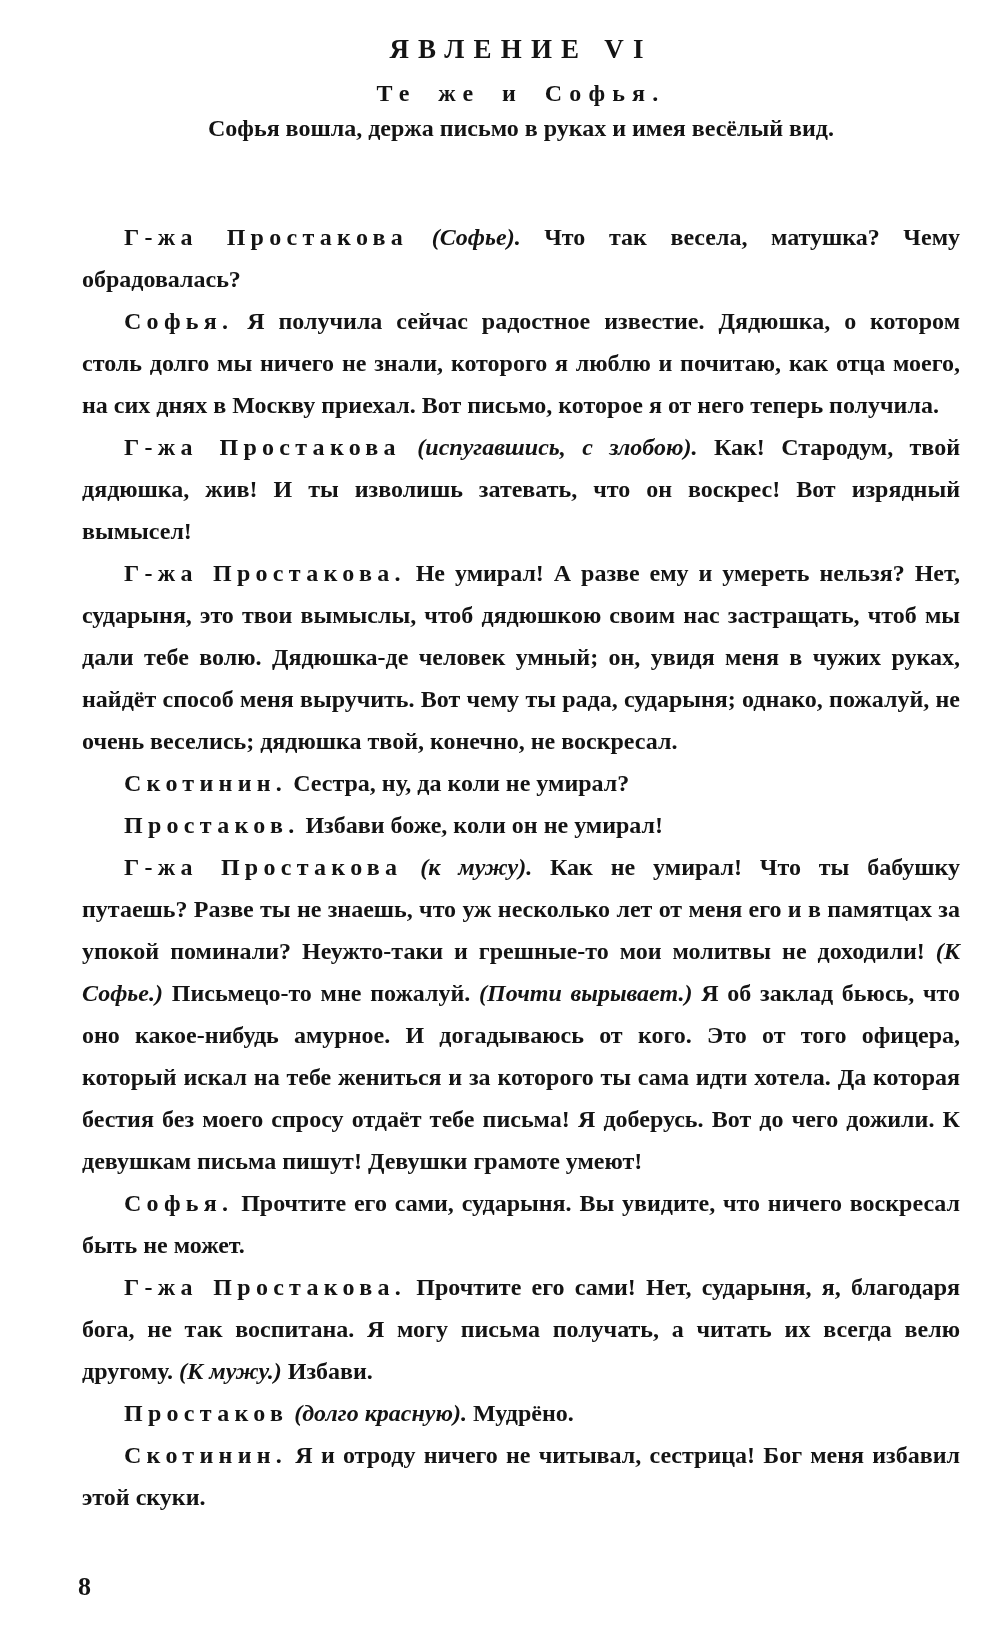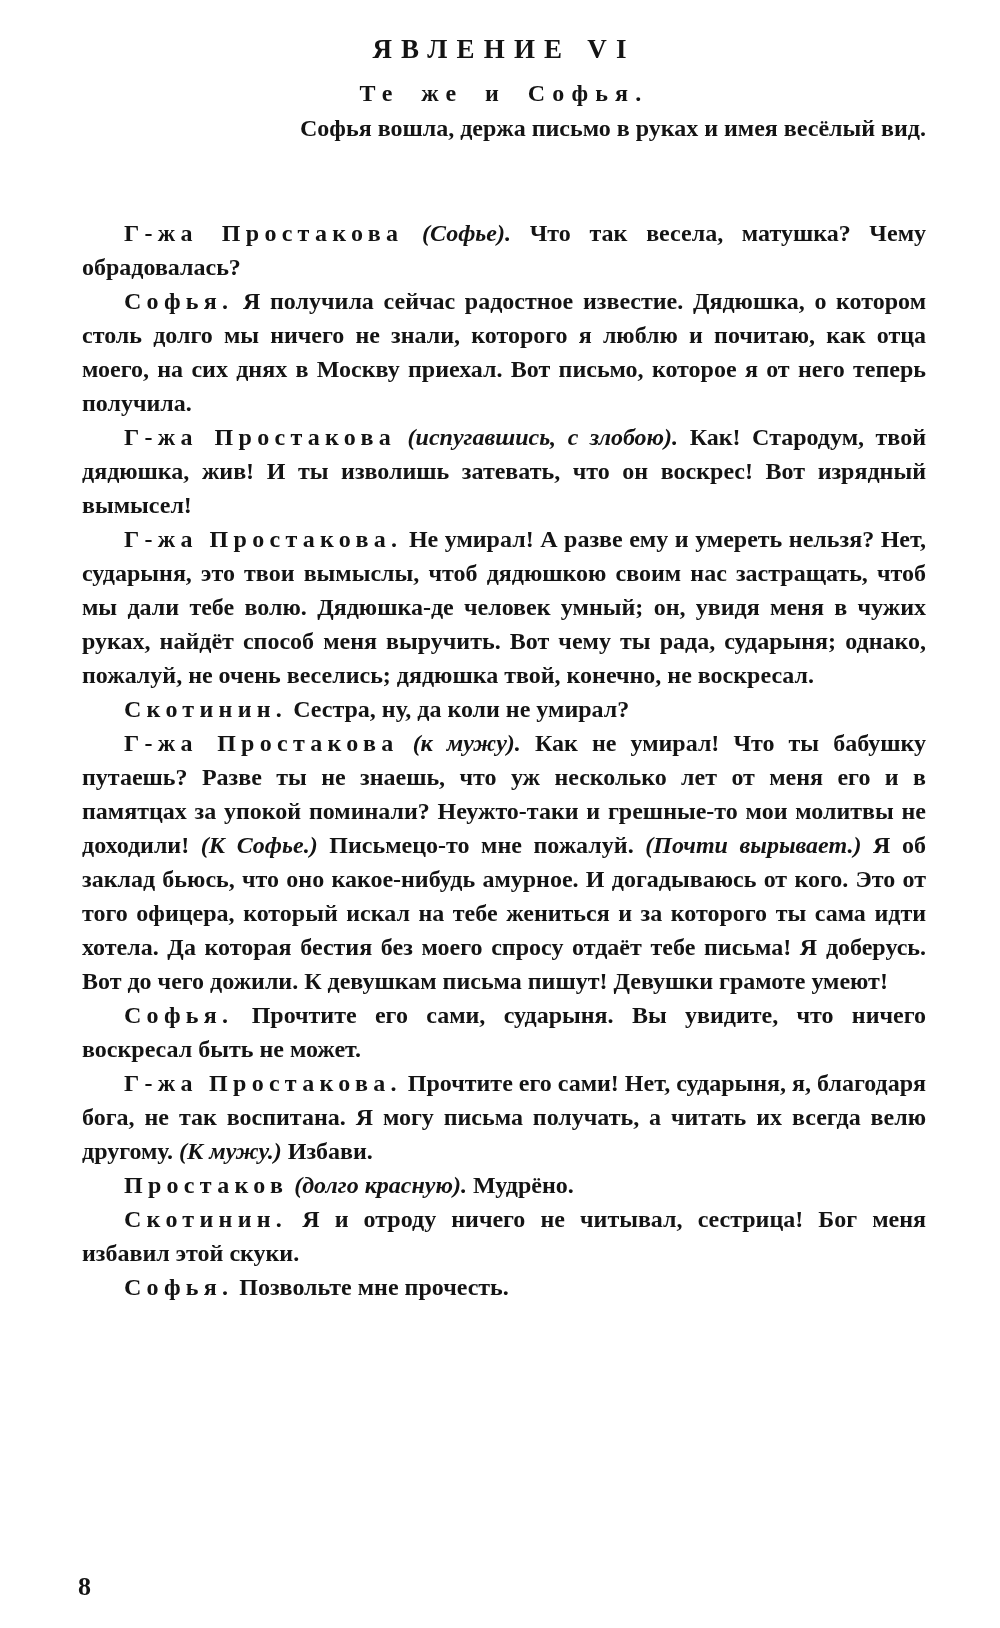--- a/index.html
+++ b/index.html
@@ -12,51 +12,51 @@
     height: 1628px;
     font-family: "Liberation Serif", "DejaVu Serif", serif;
     color: #141414;
     overflow: hidden;
   }
   .page {
     position: relative;
     box-sizing: border-box;
     width: 1000px;
     height: 1628px;
-    padding: 30px 74px 0 82px;
+    padding: 30px 40px 0 82px;
   }
   .heading {
     text-align: center;
     font-weight: bold;
     font-size: 27px;
     letter-spacing: 0.34em;
     margin: 4px 0 10px 0;
   }
   .cast-line {
     text-align: center;
     font-weight: bold;
     font-size: 24px;
     letter-spacing: 0.30em;
     word-spacing: 0.35em;
     margin: 15px 0 8px 0;
   }
   .stage-note {
-    text-align: right;
+    text-align: center;
     font-weight: bold;
     font-size: 24px;
     margin: 0 0 74px 0;
   }
   .dialogue {
     font-size: 24px;
   }
   .para {
     margin: 0;
     font-weight: bold;
     font-size: 24px;
-    line-height: 34px;
+    line-height: 42px;
     text-align: justify;
     text-indent: 42px;
   }
   .speaker {
     letter-spacing: 0.22em;
   }
   .italic {
     font-style: italic;
   }
   .normal {
@@ -76,21 +76,21 @@
 <div class="page">
   <div class="heading">ЯВЛЕНИЕ VI</div>
   <div class="cast-line">Те же и Софья.</div>
   <div class="stage-note">Софья вошла, держа письмо в руках и имея весёлый вид.</div>
   <div class="dialogue">
       <p class="para"><span class="speaker">Г-жа Простакова</span><span class="italic"> (Софье).</span><span class="normal"> Что так весела, матушка? Чему обрадовалась?</span></p>
       <p class="para"><span class="speaker">Софья.</span><span class="normal"> Я получила сейчас радостное известие. Дядюшка, о котором столь долго мы ничего не знали, которого я люблю и почитаю, как отца моего, на сих днях в Москву приехал. Вот письмо, которое я от него теперь получила.</span></p>
       <p class="para"><span class="speaker">Г-жа Простакова</span><span class="italic"> (испугавшись, с злобою).</span><span class="normal"> Как! Стародум, твой дядюшка, жив! И ты изволишь затевать, что он воскрес! Вот изрядный вымысел!</span></p>
       <p class="para"><span class="speaker">Г-жа Простакова.</span><span class="normal"> Не умирал! А разве ему и умереть нельзя? Нет, сударыня, это твои вымыслы, чтоб дядюшкою своим нас застращать, чтоб мы дали тебе волю. Дядюшка-де человек умный; он, увидя меня в чужих руках, найдёт способ меня выручить. Вот чему ты рада, сударыня; однако, пожалуй, не очень веселись; дядюшка твой, конечно, не воскресал.</span></p>
       <p class="para"><span class="speaker">Скотинин.</span><span class="normal"> Сестра, ну, да коли не умирал?</span></p>
+      <p class="para"><span class="speaker">Простаков.</span><span class="normal"> Избави боже, коли он не умирал!</span></p>
       <p class="para"><span class="speaker">Г-жа Простакова</span><span class="italic"> (к мужу).</span><span class="normal"> Как не умирал! Что ты бабушку путаешь? Разве ты не знаешь, что уж несколько лет от меня его и в памятцах за упокой поминали? Неужто-таки и грешные-то мои молитвы не доходили! </span><span class="italic">(К Софье.)</span><span class="normal"> Письмецо-то мне пожалуй. </span><span class="italic">(Почти вырывает.)</span><span class="normal"> Я об заклад бьюсь, что оно какое-нибудь амурное. И догадываюсь от кого. Это от того офицера, который искал на тебе жениться и за которого ты сама идти хотела. Да которая бестия без моего спросу отдаёт тебе письма! Я доберусь. Вот до чего дожили. К девушкам письма пишут! Девушки грамоте умеют!</span></p>
       <p class="para"><span class="speaker">Софья.</span><span class="normal"> Прочтите его сами, сударыня. Вы увидите, что ничего воскресал быть не может.</span></p>
       <p class="para"><span class="speaker">Г-жа Простакова.</span><span class="normal"> Прочтите его сами! Нет, сударыня, я, благодаря бога, не так воспитана. Я могу письма получать, а читать их всегда велю другому. </span><span class="italic">(К мужу.)</span><span class="normal"> Избави.</span></p>
       <p class="para"><span class="speaker">Простаков</span><span class="italic"> (долго красную).</span><span class="normal"> Мудрёно.</span></p>
       <p class="para"><span class="speaker">Скотинин.</span><span class="normal"> Я и отроду ничего не читывал, сестрица! Бог меня избавил этой скуки.</span></p>
-      <p class="para"><span class="speaker">Софья.</span><span class="normal"> Позвольте мне прочесть.</span></p>
     </div>
   <div class="page-number">8</div>
 </div>
 
 </body></html>

